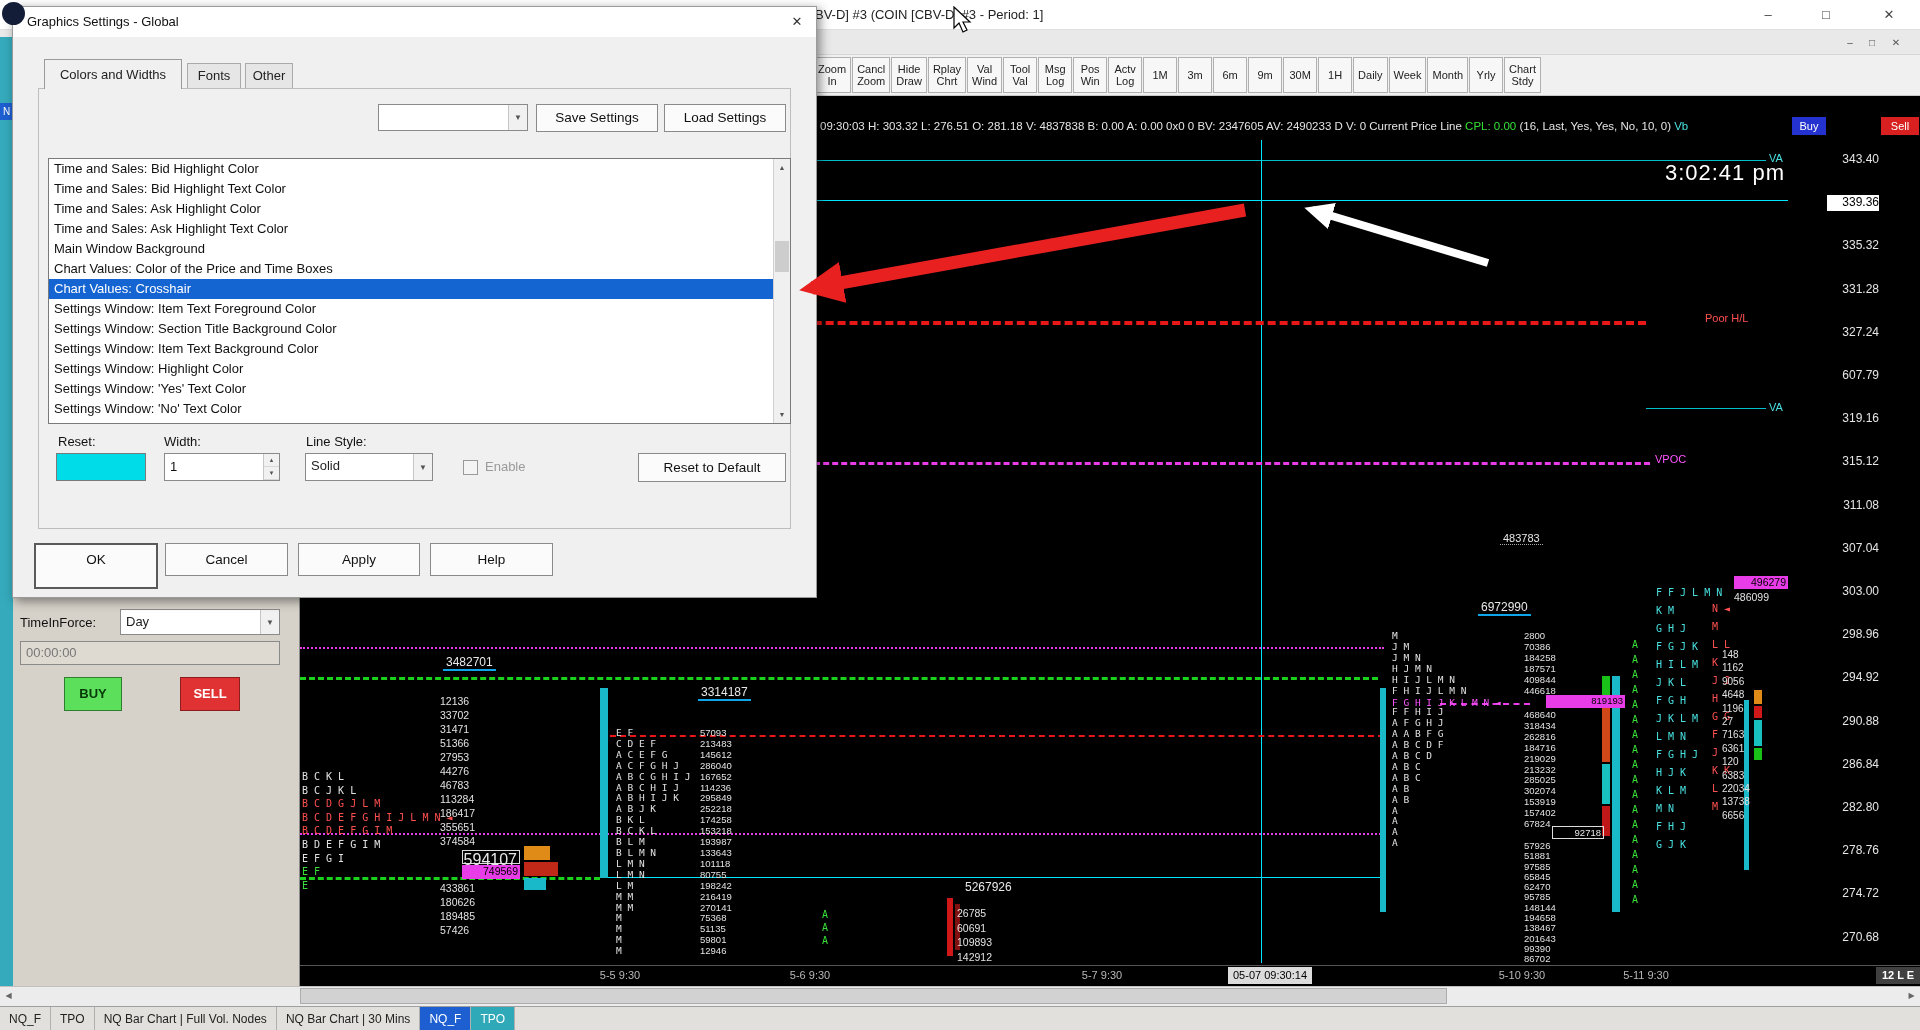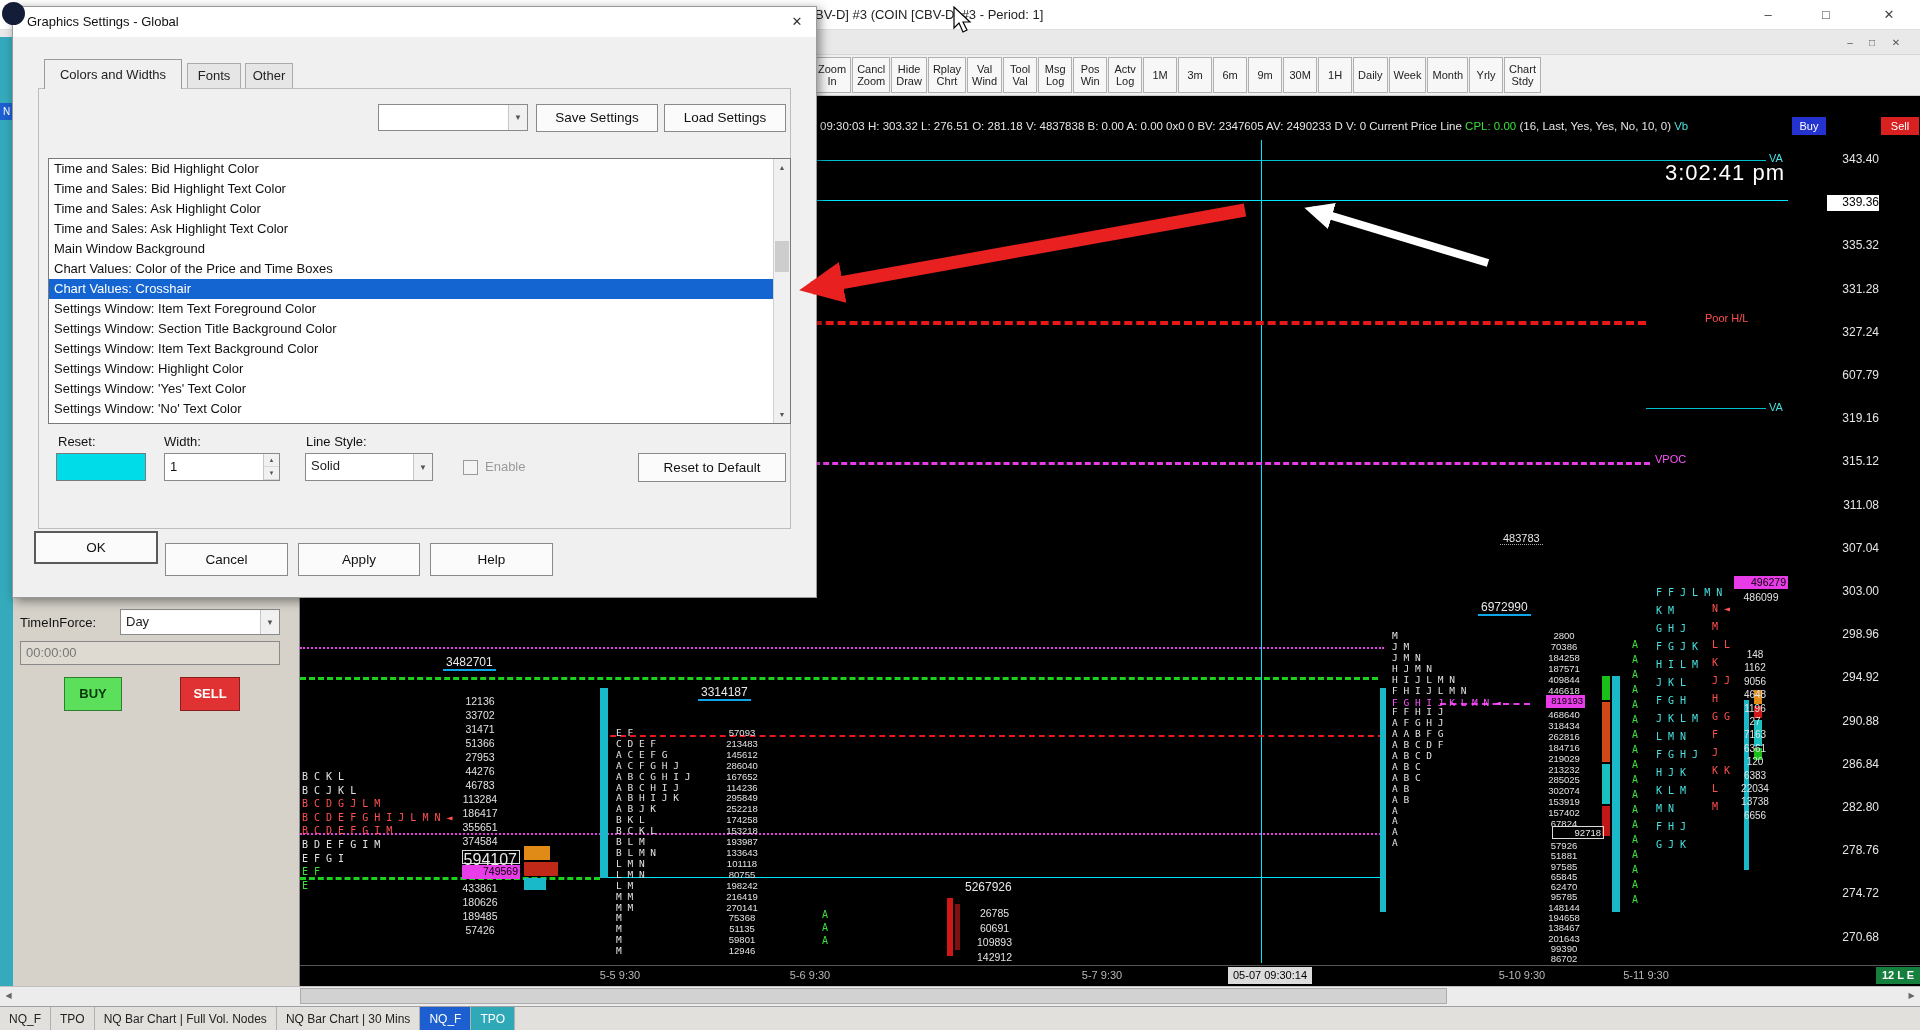--- a/index.html
+++ b/index.html
@@ -23,37 +23,37 @@
   .combo .val{position:absolute;left:5px;top:4px}
   .combo .arr{position:absolute;right:0;top:0;width:19px;height:100%;border-left:1px solid #c6c6c6;background:#f1f1f1;color:#555;font-size:8px;text-align:center;display:flex;align-items:center;justify-content:center}
   .buybtn{position:absolute;background:var(--buy);border:1px solid #2f7d2f;color:#073807;font-weight:bold;font-size:13px;text-align:center}
   .sellbtn{position:absolute;background:var(--sell);border:1px solid #8a1d1d;color:#fff;font-weight:bold;font-size:13px;text-align:center}
   
   .chart-bg{position:absolute;left:300px;top:96px;width:1620px;height:890px;background:#000}
   .chart-header{position:absolute;left:820px;top:120px;font-size:11.5px;color:#e4e4e4;white-space:nowrap}
   .hgreen{color:#35e035}.hcyan{color:#49e0e0}
   .hline{position:absolute;height:0}
   .vline{position:absolute;width:0}
-  .stack{position:absolute;white-space:pre;font-size:10.5px;color:#e2e2e2;text-align:center}
+  .stack{position:absolute;white-space:pre;font-size:10.5px;color:#e2e2e2;text-align:left}
   .lets{position:absolute;white-space:pre;font-family:"DejaVu Sans Mono",monospace;font-size:10px;color:#e2e2e2}
   .w{color:#e2e2e2}.red{color:#ff5050}.grn{color:#39e039}.cyn{color:#49e0e0}.mag{color:#ff55ff}
   .total{position:absolute;font-size:12px;color:#e8e8e8;border-bottom:2px solid #0ea5e9;padding:0 3px}
   .pocbox{position:absolute;background:var(--magenta);color:#000;font-size:10.5px;text-align:right;padding-right:2px}
   .whitebox{position:absolute;border:1px solid #ddd;color:#e8e8e8;font-size:16px;text-align:right;padding-right:2px}
   .bar{position:absolute}
   .clock{position:absolute;left:1585px;top:160px;width:200px;text-align:right;font-size:22px;color:#fff;letter-spacing:1px}
   .chart-lbl{position:absolute;font-size:11px}
   
   .colhdr{position:absolute;top:117px;height:18px;color:#fff;font-size:11px;text-align:center;line-height:18px}
   .price{position:absolute;left:1827px;width:52px;height:16px;text-align:right;font-size:12px;color:#e6e6e6}
   .price.cur{background:#fff;color:#000}
   
   .axis-lbl{position:absolute;top:969px;width:60px;text-align:center;font-size:11px;color:#b8b8b8}
   .axis-box{position:absolute;left:1228px;top:967px;width:84px;height:17px;background:#dcdcdc;color:#000;font-size:11px;text-align:center;line-height:17px}
-  .axis-red{position:absolute;left:1876px;top:967px;width:44px;height:17px;background:#15803d;color:#fff;font-size:11px;font-weight:bold;text-align:center;line-height:17px}
+  .axis-red{position:absolute;left:1876px;top:967px;width:44px;height:17px;background:#404040;color:#fff;font-size:11px;font-weight:bold;text-align:center;line-height:17px}
   .hscroll{position:absolute;left:0;top:986px;width:1920px;height:20px;background:#ececec;border-top:1px solid #c0c0c0}
   .hthumb{position:absolute;left:300px;top:988px;width:1147px;height:16px;background:#d2d2d2;border:1px solid #adadad}
   .harr{position:absolute;top:986px;width:17px;height:20px;font-size:8px;color:#666;text-align:center;line-height:20px}
   .tabbar{position:absolute;left:0;top:1006px;width:1920px;height:24px;background:#e2e0dc;border-top:1px solid #a0a0a0;display:flex}
   .btab{height:100%;padding:0 9px;font-size:12px;color:#222;border-right:1px solid #b0b0b0;display:flex;align-items:center}
   .btab.blue{background:var(--tabblue);color:#fff}
   .btab.teal{background:var(--tabteal);color:#fff}
   
   .dialog{position:absolute;left:12px;top:6px;width:805px;height:592px;background:#f0f0f0;border:1px solid #9a9a9a;box-shadow:3px 3px 10px rgba(0,0,0,.45);z-index:50}
   .dlg-title{position:absolute;left:0;top:0;width:100%;height:30px;background:#fff}
@@ -379,21 +379,21 @@
   <div class="stack" style="left:957px;top:906px;width:75px;line-height:14.5px">26785
 60691
 109893
 142912</div>
   <div class="stack" style="left:1524px;top:631px;width:80px;line-height:10.9px;font-size:9.5px">2800
 70386
 184258
 187571
 409844
 446618</div>
-  <div class="pocbox" style="left:1546px;top:695px;width:39px;height:13px;font-size:9.5px">819193</div>
+  <div class="pocbox" style="left:1546px;top:695px;width:79px;height:13px;font-size:9.5px">819193</div>
   <div class="stack" style="left:1524px;top:710px;width:80px;line-height:10.9px;font-size:9.5px">468640
 318434
 262816
 184716
 219029
 213232
 285025
 302074
 153919
 157402
@@ -521,21 +521,21 @@
     </div>
     <div class="dlbl" style="left:293px;top:427px">Line Style:</div>
     <div class="combo" style="left:292px;top:446px;width:128px;height:28px">
       <span class="val">Solid</span>
       <span class="arr">▼</span>
     </div>
     <div class="chk"></div>
     <div class="chklbl">Enable</div>
     <div class="dbtn" style="left:625px;top:446px;width:148px;height:29px;line-height:27px">Reset to Default</div>
 
-    <div class="dbtn okbtn" style="left:21px;top:524px;width:124px;height:33px;line-height:29px">OK</div>
+    <div class="dbtn okbtn" style="left:21px;top:536px;width:124px;height:46px;line-height:29px">OK</div>
     <div class="dbtn" style="left:152px;top:536px;width:123px;height:33px;line-height:31px">Cancel</div>
     <div class="dbtn" style="left:285px;top:536px;width:122px;height:33px;line-height:31px">Apply</div>
     <div class="dbtn" style="left:417px;top:536px;width:123px;height:33px;line-height:31px">Help</div>
   </div>
 
   <div class="corner-icon"></div>
 
   <svg id="arrows" width="1920" height="1030">
     <defs>
       <marker id="redhead" markerWidth="3.4" markerHeight="3.2" refX="2.4" refY="1.6" orient="auto">

